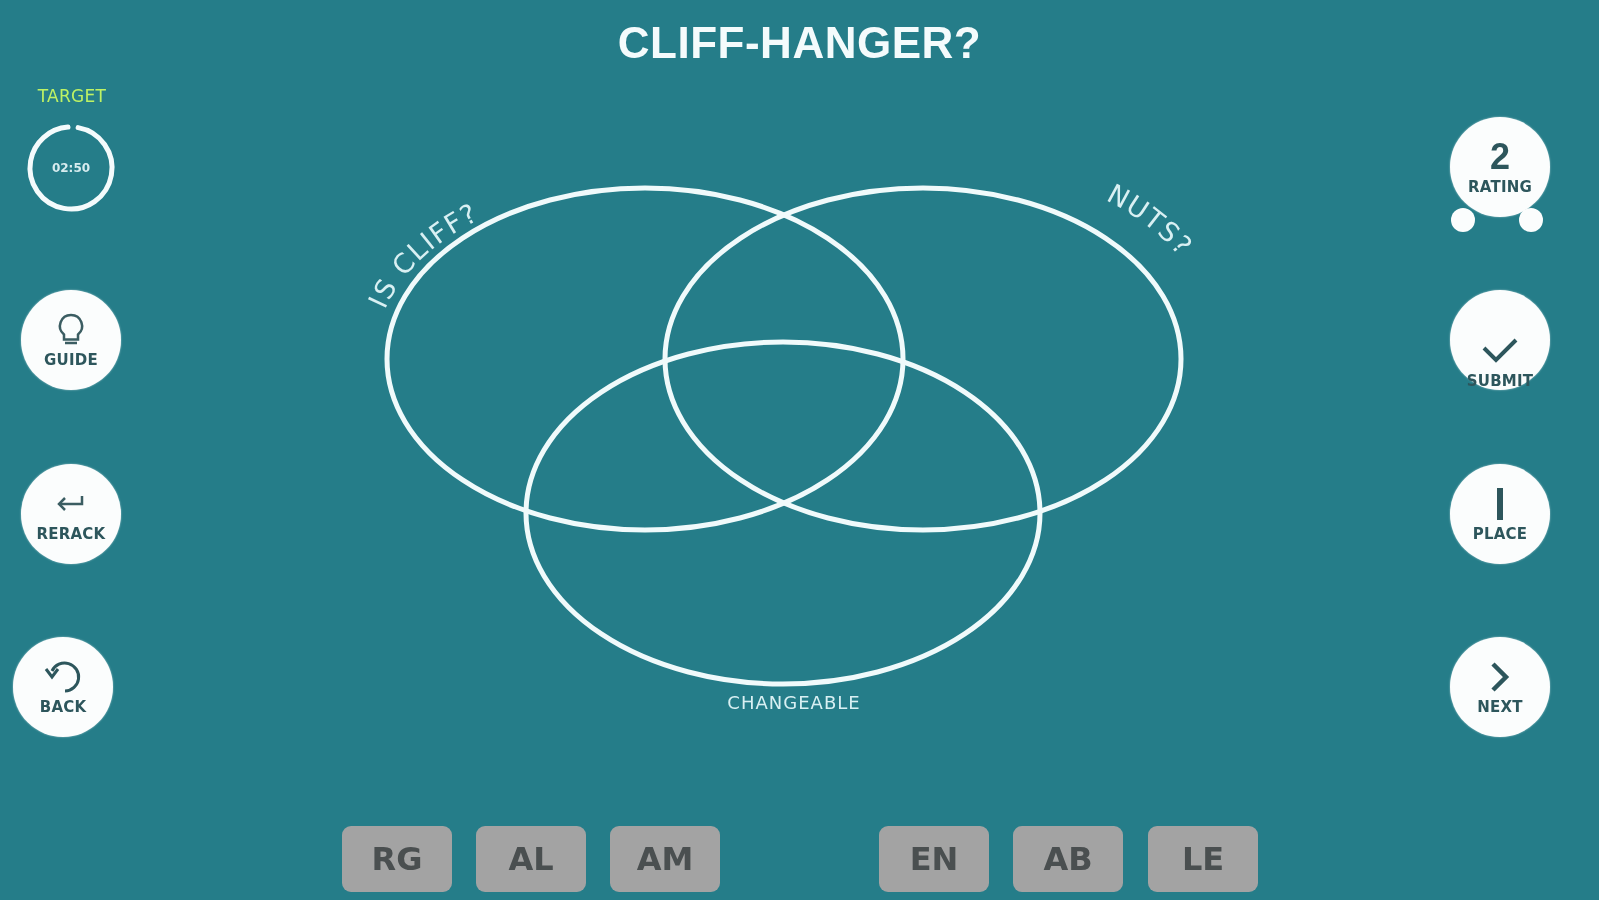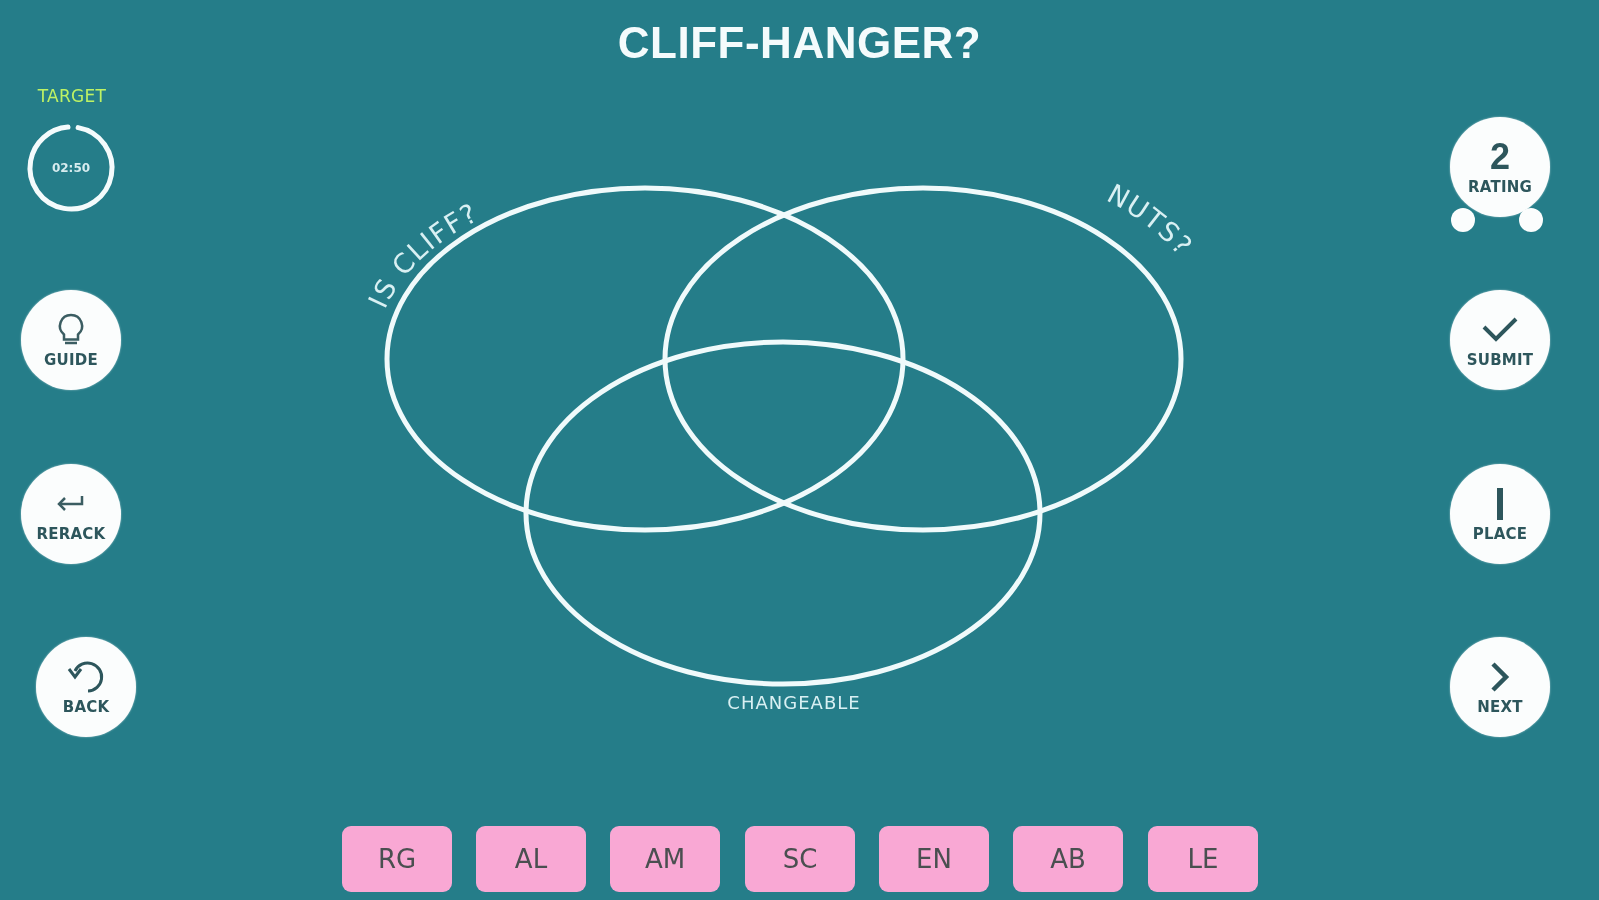--- a/index.html
+++ b/index.html
@@ -44,22 +44,22 @@
   }
   .venn { position:absolute; left:0; top:0; }
   .venn-label {
     position:absolute; font-family:"DejaVu Sans", sans-serif; font-size:18px; color:#d9f0f3;
     letter-spacing:1px;
   }
   .tiles {
     position:absolute; left:0; width:100%; top:826px; height:70px;
   }
   .tile {
-    position:absolute; top:0; width:110px; height:66px; background:#f9a8d4;
-    border-radius:9px; color:#4a4f50; font-weight:normal; font-size:26px;
+    position:absolute; top:0; width:110px; height:66px; background:#a3a3a3;
+    border-radius:9px; color:#4a4f50; font-weight:bold; font-size:32px;
     display:flex; align-items:center; justify-content:center; cursor:grab;
     font-family:"DejaVu Sans", sans-serif;
   }
 </style>
 </head>
 <body>
 
 <div class="title">CLIFF-HANGER?</div>
 
 <div class="target-label">TARGET</div>
@@ -83,38 +83,38 @@
 <div class="round-btn" style="left:21px; top:464px;">
   <div class="icon">
     <svg width="34" height="24" viewBox="0 0 34 24">
       <path d="M28 4 v8 h-22" fill="none" stroke="#3b5d62" stroke-width="2.5"></path>
       <path d="M11 6 l-6 6 l6 6" fill="none" stroke="#3b5d62" stroke-width="2.5"></path>
     </svg>
   </div>
   <div class="lbl">RERACK</div>
 </div>
 
-<div class="round-btn" style="left:36px; top:637px;text-align:right;">
+<div class="round-btn" style="left:13px; top:637px;text-align:right;">
   <div class="icon">
     <svg width="40" height="40" viewBox="0 0 40 40">
       <path d="M9 14 A14 14 0 1 1 22 34" fill="none" stroke="#2d565c" stroke-width="3"></path>
       <path d="M3 12 l6 8 l6 -8" fill="none" stroke="#2d565c" stroke-width="3"></path>
     </svg>
   </div>
   <div class="lbl">BACK</div>
 </div>
 
 <div class="round-btn" style="left:1450px; top:117px;">
   <div class="rating-num">2</div>
   <div class="lbl">RATING</div>
 </div>
 <div class="dot" style="left:1451px; top:208px;"></div>
 <div class="dot" style="left:1519px; top:208px;"></div>
 
-<div class="round-btn" style="left:1450px; top:290px;">
+<div class="round-btn" style="left:1450px; top:290px;justify-content:flex-end;">
   <div class="icon">
     <svg width="40" height="30" viewBox="0 0 40 30">
       <path d="M4 12 l12 12 l20 -20" fill="none" stroke="#2d565c" stroke-width="4"></path>
     </svg>
   </div>
   <div class="lbl">SUBMIT</div>
 </div>
 
 <div class="round-btn" style="left:1450px; top:464px;">
   <div class="icon">
@@ -148,17 +148,16 @@
   <text font-family="DejaVu Sans, sans-serif" font-size="27" fill="#d9f0f3" letter-spacing="1.5">
     <textPath href="#arcRight">NUTS?</textPath>
   </text>
 </svg>
 <div class="venn-label" style="left:0; width:1588px; text-align:center; top:692px;">CHANGEABLE</div>
 
 <div class="tiles">
   <div class="tile" style="left:342px;">RG</div>
   <div class="tile" style="left:476px;">AL</div>
   <div class="tile" style="left:610px;">AM</div>
-  <div class="tile" style="left:745px;">SC</div>
   <div class="tile" style="left:879px;">EN</div>
   <div class="tile" style="left:1148px;">LE</div>
   <div class="tile" style="left:1013px;">AB</div>
 </div>
 
 </body></html>

